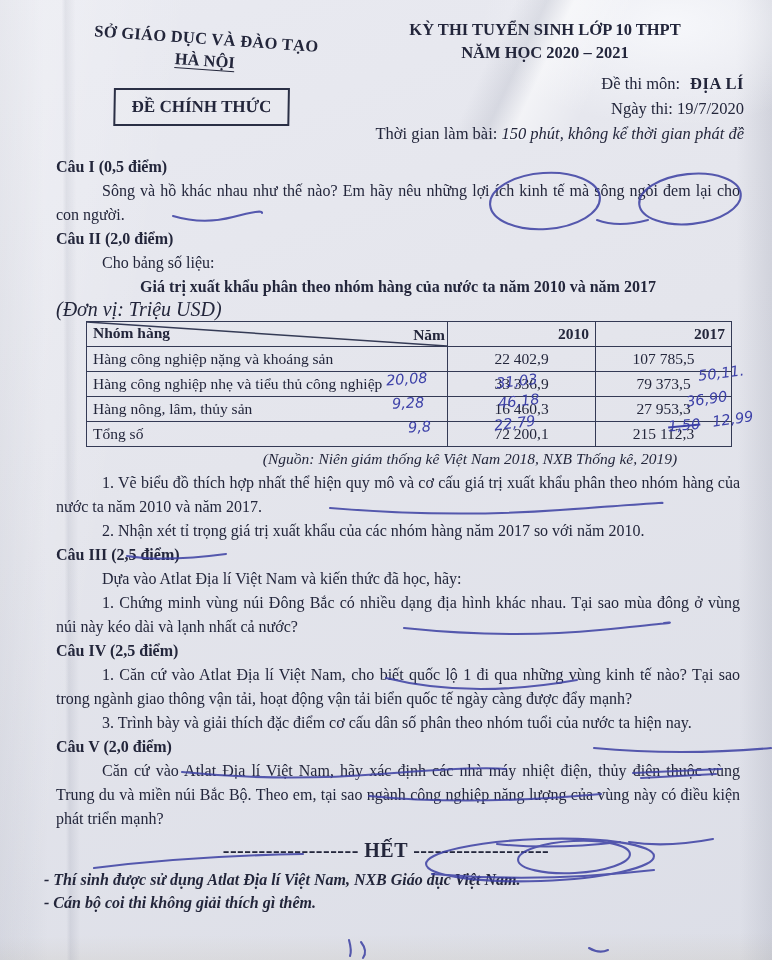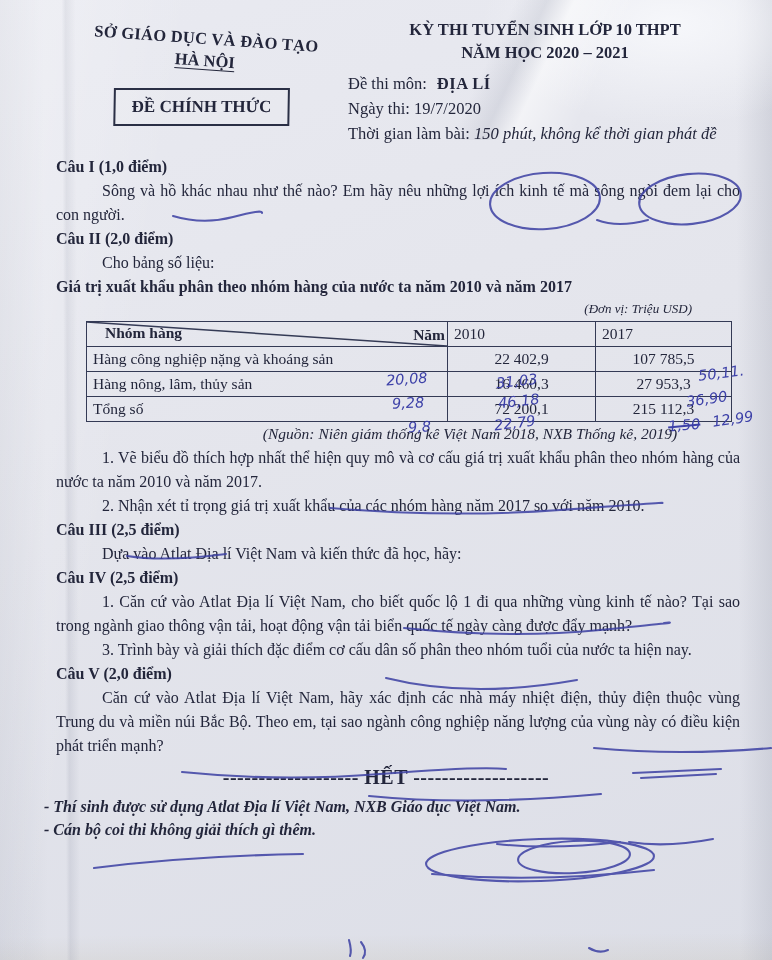--- a/index.html
+++ b/index.html
@@ -20,46 +20,46 @@
 
   
   .header{display:flex;padding:18px 28px 0 60px;}
   .hdr-left{width:286px;text-align:center;transform:rotate(4deg);margin-top:10px;}
   .dept{font-weight:bold;font-size:16.5px;line-height:22px;letter-spacing:0.3px;}
   .city{font-weight:bold;font-size:16.5px;line-height:22px;text-decoration:underline;text-underline-offset:3px;}
   .stamp{display:inline-block;margin-top:16px;padding:7px 16px;border:2px solid #2a2f45;
          font-weight:bold;font-size:17px;transform:rotate(-3deg) skewY(-1deg);background:rgba(255,255,255,0.06);}
   .hdr-right{flex:1;text-align:center;}
   .exl{font-weight:bold;font-size:16.5px;line-height:23px;}
-  .meta{text-align:left;margin-top:7px;padding-left:2px;font-size:16.5px;line-height:25px;}
+  .meta{text-align:right;margin-top:7px;padding-left:2px;font-size:16.5px;line-height:25px;}
   .meta .lbl{font-weight:normal;}
   .subject{font-weight:bold;letter-spacing:0.5px;padding-left:10px;}
   .ital{font-style:italic;}
 
   
   .body{padding:9px 32px 0 56px;font-size:16px;line-height:24px;text-align:justify;}
   .body p{margin:0;}
   .qtitle{font-weight:bold;text-align:left;}
   .ind{text-indent:46px;}
-  .tbl-title{font-weight:bold;text-indent:0;}
-  .unit{font-style:italic;text-align:right;padding-right:48px;line-height:20px;font-size:13px;font-family:Liberation Serif, serif;}
+  .tbl-title{font-weight:bold;text-align:center;text-indent:0;}
+  .unit{font-style:italic;text-align:left;padding-right:48px;line-height:20px;font-size:20px;font-family:Liberation Serif, serif;}
   .source{font-style:italic;text-align:center;transform:translateX(72px);line-height:24px;font-size:15.5px;}
 
   
   .table-wrap{position:relative;margin:2px 0 0 30px;width:606px;}
   table.data{border-collapse:collapse;width:606px;font-size:15.5px;table-layout:fixed;}
   table.data td,table.data th{border:1.5px solid #343a55;padding:0 6px;height:23px;}
   .c1{width:348px;text-align:left;}
   .c2{width:135px;text-align:center;}
   .c3{width:123px;text-align:center;}
   .corner{position:relative;height:40px;padding:0;}
   .corner svg{position:absolute;inset:0;width:100%;height:100%;}
   .corner .t{position:absolute;top:1px;right:2px;font-weight:bold;}
-  .corner .b{position:absolute;bottom:1px;left:6px;font-weight:bold;margin-left:12px;}
-  .colhead{font-weight:normal;text-align:left;}
+  .corner .b{position:absolute;bottom:1px;left:6px;font-weight:bold;}
+  .colhead{font-weight:bold;text-align:right;}
   .totrow td{font-weight:normal;margin-left:36px;}
 
   
   .hw{position:absolute;font-family:"DejaVu Sans",sans-serif;font-style:italic;
       color:#3d41a8;font-size:14.5px;white-space:nowrap;pointer-events:none;}
   .struck{text-decoration:line-through;text-decoration-thickness:2px;}
 
   
   .endline{text-align:center;font-weight:bold;font-size:20px;margin-top:8px;letter-spacing:0.5px;}
   .fnotes{padding:6px 30px 0 44px;font-style:italic;font-weight:600;font-size:16px;line-height:23px;}
@@ -87,21 +87,21 @@
         <div class="exl">NĂM HỌC 2020 – 2021</div>
         <div class="meta">
           <div><span class="lbl">Đề thi môn:</span><span class="subject">ĐỊA LÍ</span></div>
           <div>Ngày thi: 19/7/2020</div>
           <div><span>Thời gian làm bài:</span> <span class="ital">150 phút, không kể thời gian phát đề</span></div>
         </div>
       </div>
     </div>
 
     <div class="body">
-      <p class="qtitle">Câu I (1,0 điểm)</p>
+      <p class="qtitle">Câu I (0,5 điểm)</p>
       <p class="ind">Sông và hồ khác nhau như thế nào? Em hãy nêu những lợi ích kinh tế mà sông ngòi đem lại cho con người.</p>
 
       <p class="qtitle">Câu II (2,0 điểm)</p>
       <p class="ind">Cho bảng số liệu:</p>
       <p class="tbl-title">Giá trị xuất khẩu phân theo nhóm hàng của nước ta năm 2010 và năm 2017</p>
       <p class="unit">(Đơn vị: Triệu USD)</p>
 
       <div class="table-wrap">
         <table class="data">
           <tbody>
@@ -115,20 +115,25 @@
             </td>
             <td class="c2 colhead">2010</td>
             <td class="c3 colhead">2017</td>
           </tr>
           <tr>
             <td class="c1">Hàng công nghiệp nặng và khoáng sản</td>
             <td class="c2">22 402,9</td>
             <td class="c3">107 785,5</td>
           </tr>
           <tr>
+            <td class="c1">Hàng công nghiệp nhẹ và tiểu thủ công nghiệp</td>
+            <td class="c2">33 336,9</td>
+            <td class="c3">79 373,5</td>
+          </tr>
+          <tr>
             <td class="c1">Hàng nông, lâm, thủy sản</td>
             <td class="c2">16 460,3</td>
             <td class="c3">27 953,3</td>
           </tr>
           <tr class="totrow">
             <td class="c1">Tổng số</td>
             <td class="c2">72 200,1</td>
             <td class="c3">215 112,3</td>
           </tr>
         </tbody>
@@ -145,20 +150,21 @@
         <span class="hw struck" style="left:582px;top:92px;transform:rotate(-5deg);">1,50</span>
         <span class="hw" style="left:626px;top:86px;transform:rotate(-8deg);">12,99</span>
       </div>
 
       <p class="source">(Nguồn: Niên giám thống kê Việt Nam 2018, NXB Thống kê, 2019)</p>
       <p class="ind">1. Vẽ biểu đồ thích hợp nhất thể hiện quy mô và cơ cấu giá trị xuất khẩu phân theo nhóm hàng của nước ta năm 2010 và năm 2017.</p>
       <p class="ind">2. Nhận xét tỉ trọng giá trị xuất khẩu của các nhóm hàng năm 2017 so với năm 2010.</p>
 
       <p class="qtitle">Câu III (2,5 điểm)</p>
       <p class="ind">Dựa vào Atlat Địa lí Việt Nam và kiến thức đã học, hãy:</p>
+      <p class="ind">1. Chứng minh vùng núi Đông Bắc có nhiều dạng địa hình khác nhau. Tại sao mùa đông ở vùng núi này kéo dài và lạnh nhất cả nước?</p>
 
       <p class="qtitle">Câu IV (2,5 điểm)</p>
       <p class="ind">1. Căn cứ vào Atlat Địa lí Việt Nam, cho biết quốc lộ 1 đi qua những vùng kinh tế nào? Tại sao trong ngành giao thông vận tải, hoạt động vận tải biển quốc tế ngày càng được đẩy mạnh?</p>
       <p class="ind">3. Trình bày và giải thích đặc điểm cơ cấu dân số phân theo nhóm tuổi của nước ta hiện nay.</p>
 
       <p class="qtitle">Câu V (2,0 điểm)</p>
       <p class="ind">Căn cứ vào Atlat Địa lí Việt Nam, hãy xác định các nhà máy nhiệt điện, thủy điện thuộc vùng Trung du và miền núi Bắc Bộ. Theo em, tại sao ngành công nghiệp năng lượng của vùng này có điều kiện phát triển mạnh?</p>
     </div>
 
     <div class="endline">------------------- HẾT -------------------</div>

